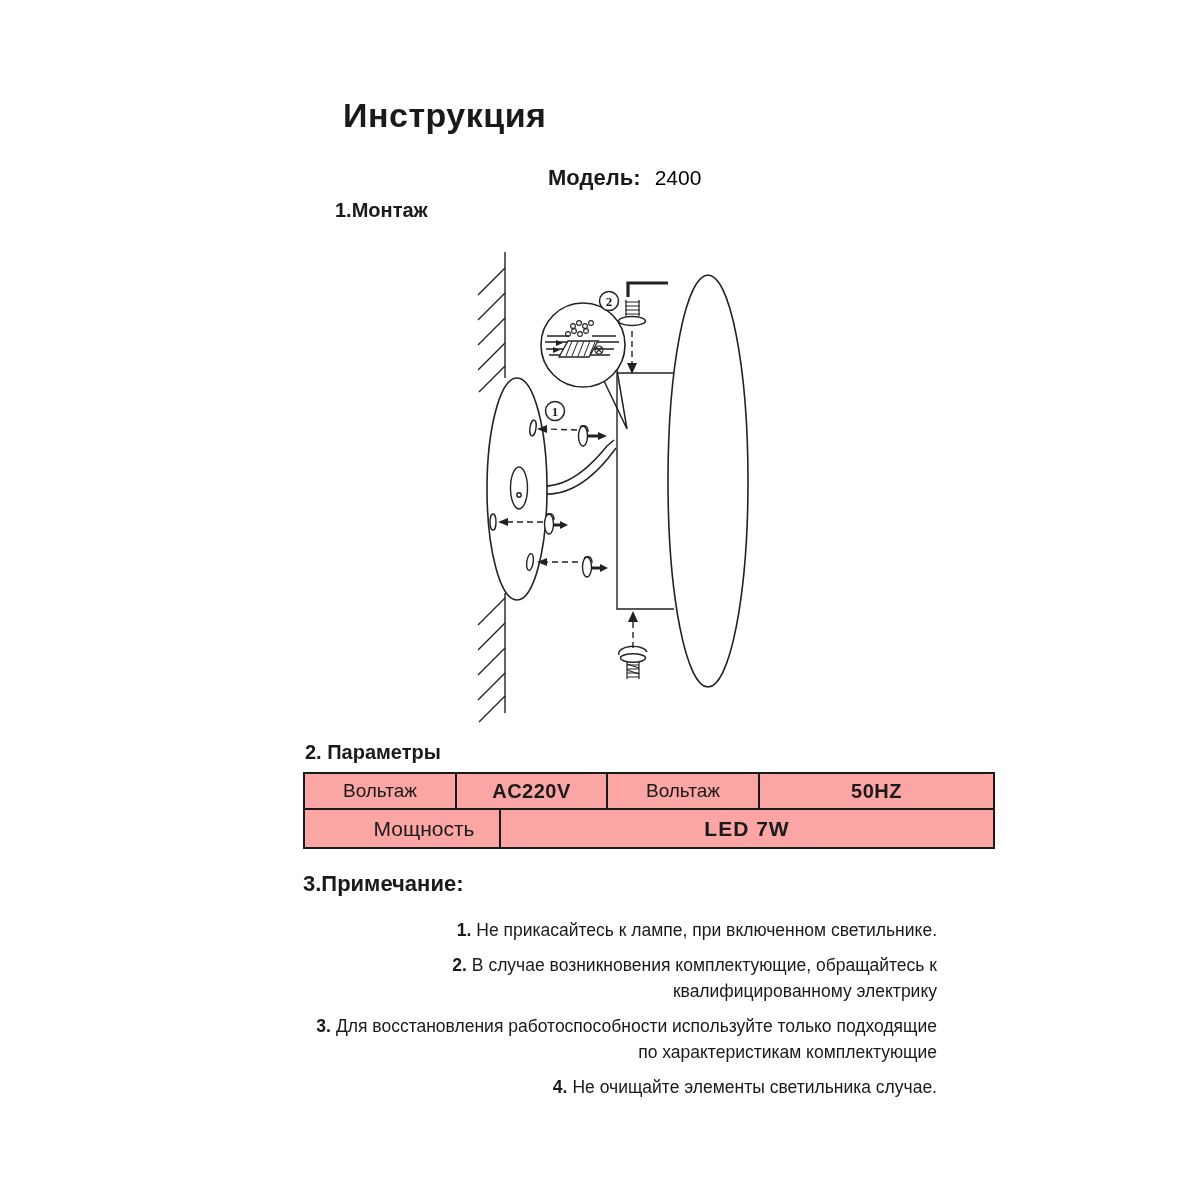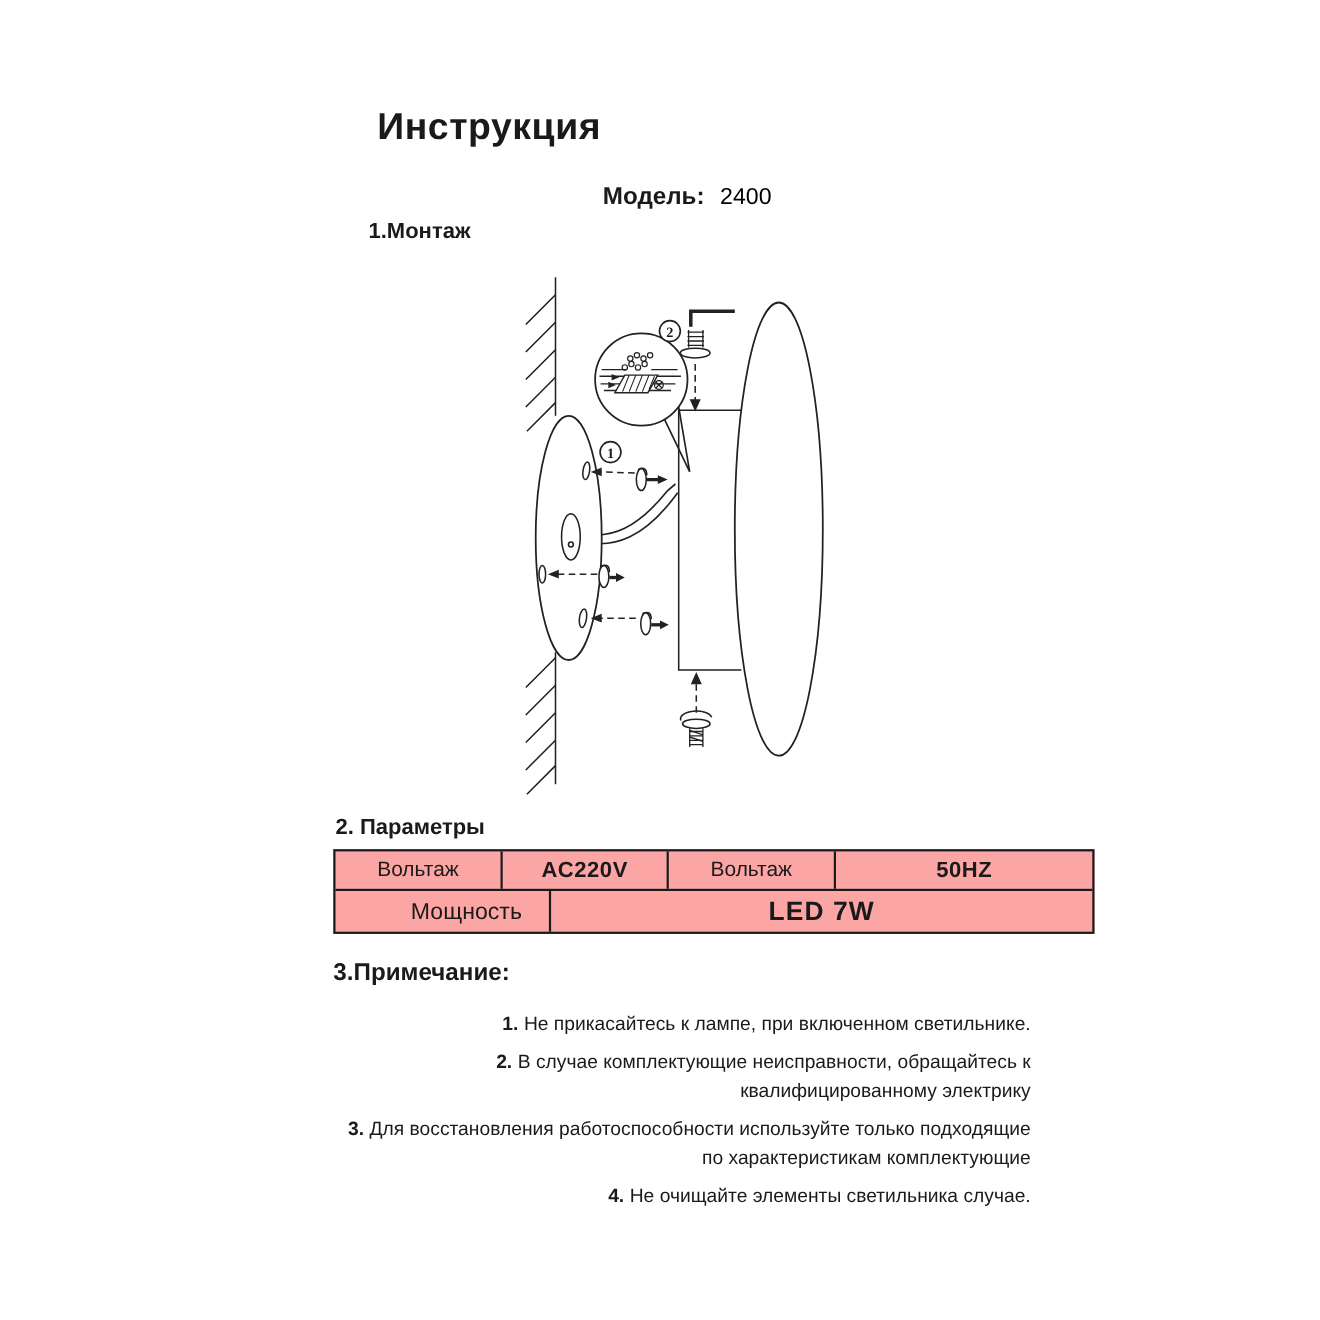--- a/index.html
+++ b/index.html
@@ -30,21 +30,21 @@
   .pt-row2{grid-template-columns:152px 1fr;padding-left:44px;}
   .pt-cell{
     height:34px;display:flex;align-items:center;justify-content:center;
     border-right:2px solid #1a1a1a;box-sizing:border-box;
   }
   .pt-row .pt-cell:last-child{border-right:none;}
   .pt-row2 .pt-cell{height:37px;}
   .pt-label{font-size:19px;font-weight:normal;}
   .pt-value{font-size:20px;font-weight:bold;letter-spacing:0.5px;}
   .pt-label-big{font-size:21px;}
-  .pt-value-big{font-size:24px;letter-spacing:1px;border-radius:10px;}
+  .pt-value-big{font-size:21px;letter-spacing:1px;border-radius:10px;}
   
   .notes{top:917px;left:303px;width:634px;}
   .note{margin:0 0 9px 0;font-size:17.5px;line-height:26px;text-align:right;}
   .note .num{font-weight:bold;margin-right:5px;}
   
   #diagram{top:235px;left:440px;}
   svg text.step-num{
     font-family:"Liberation Serif","DejaVu Serif",serif;
     font-size:13px;fill:#1a1a1a;text-anchor:middle;font-weight:bold;
   }
@@ -192,21 +192,21 @@
   </div>
 </div>
 
 <div class="abs sec-heading" id="notes-heading">3.Примечание:</div>
 
 <div class="abs notes">
   <p class="note">
     <span class="num">1.</span><span>Не прикасайтесь к лампе, при включенном светильнике.</span>
   </p>
   <p class="note">
-    <span class="num">2.</span><span>В случае комплектующие неисправности, обращайтесь к квалифицированному электрику</span>
+    <span class="num">2.</span><span>В случае возникновения комплектующие, обращайтесь к квалифицированному электрику</span>
   </p>
   <p class="note">
     <span class="num">3.</span><span>Для восстановления работоспособности используйте только подходящие по характеристикам комплектующие</span>
   </p>
   <p class="note">
     <span class="num">4.</span><span>Не очищайте элементы светильника случае.</span>
   </p>
 </div>
 
 </body></html>

